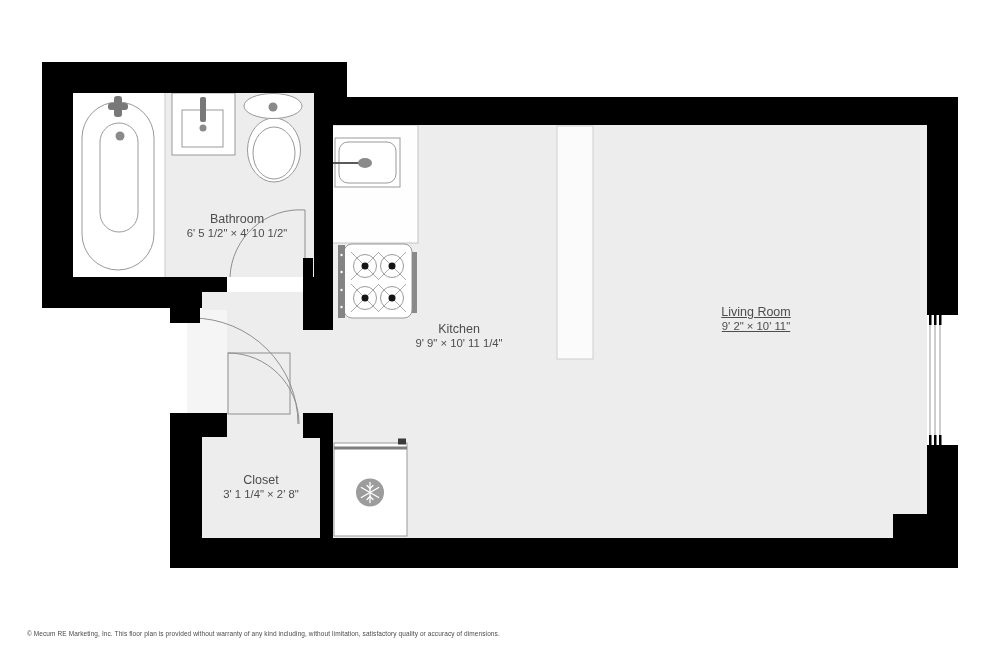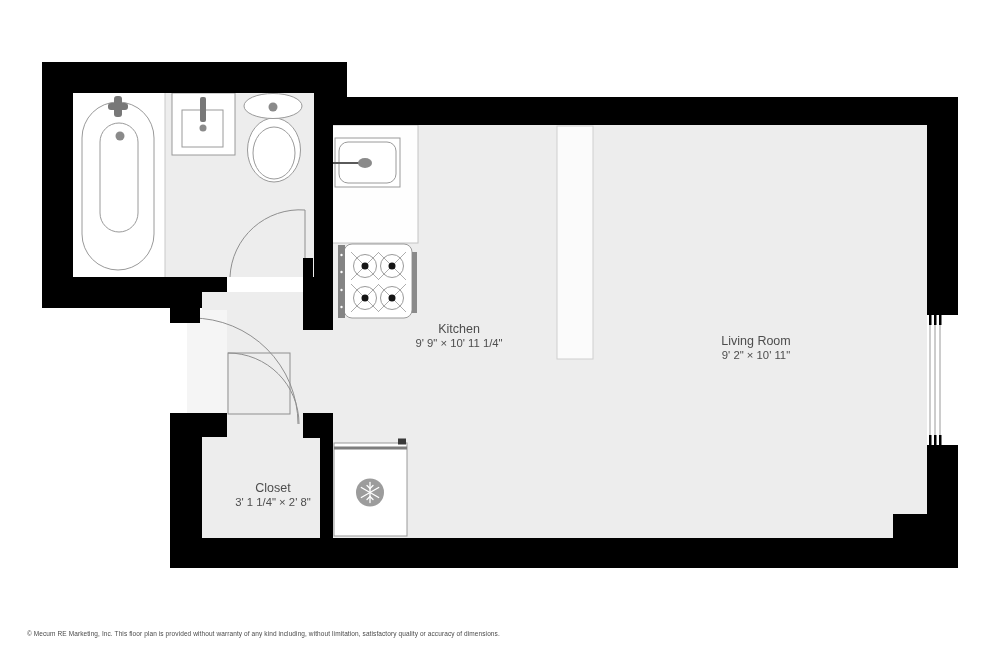--- a/index.html
+++ b/index.html
@@ -149,31 +149,35 @@
         <rect x="929" y="315" width="2.5" height="10"></rect>
           <rect x="934" y="315" width="2.5" height="10"></rect>
           <rect x="939" y="315" width="2.5" height="10"></rect>
         <rect x="929" y="435" width="2.5" height="10"></rect>
           <rect x="934" y="435" width="2.5" height="10"></rect>
           <rect x="939" y="435" width="2.5" height="10"></rect>
       </g>
     </g>
   </svg>
 
+  <div class="room-label" style="left:237px;top:226px;">
+    <div class="room-name">Bathroom</div>
+    <div class="room-dims">6' 5 1/2" × 4' 10 1/2"</div>
+  </div>
 
   <div class="room-label" style="left:459px;top:336px;">
     <div class="room-name">Kitchen</div>
     <div class="room-dims">9' 9" × 10' 11 1/4"</div>
   </div>
 
-  <div class="room-label" style="left:756px;top:348px;">
+  <div class="room-label" style="left:756px;top:319px;text-decoration:underline;">
     <div class="room-name">Living Room</div>
     <div class="room-dims">9' 2" × 10' 11"</div>
   </div>
 
-  <div class="room-label" style="left:273px;top:487px;margin-top:8px;">
+  <div class="room-label" style="left:261px;top:487px;">
     <div class="room-name">Closet</div>
     <div class="room-dims">3' 1 1/4" × 2' 8"</div>
   </div>
 
   <div id="copyright">© Mecum RE Marketing, Inc. This floor plan is provided without warranty of any kind including, without limitation, satisfactory quality or accuracy of dimensions.</div>
 
 </div>
 
 </body></html>

